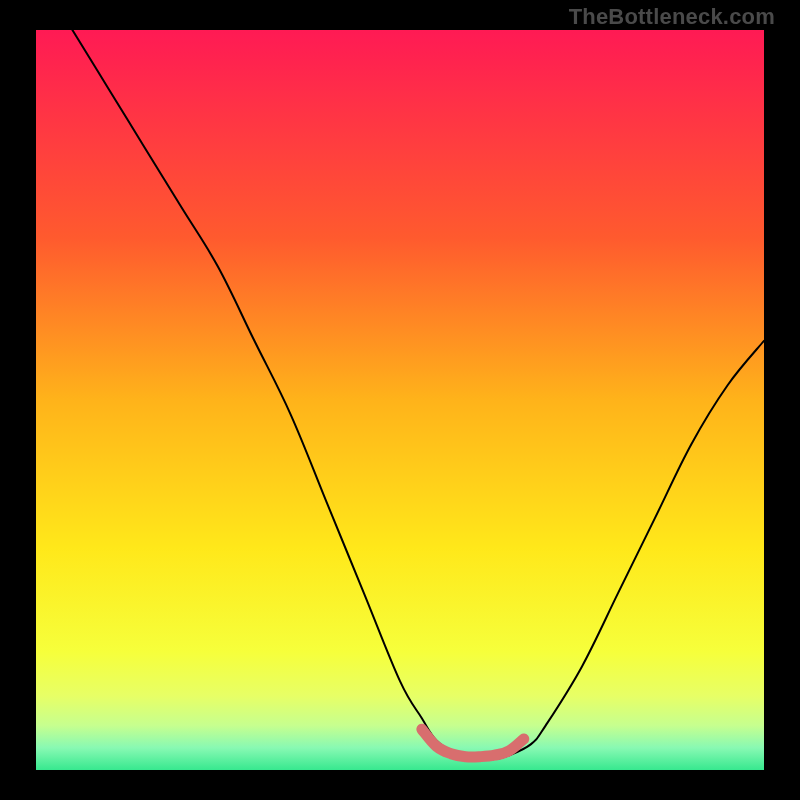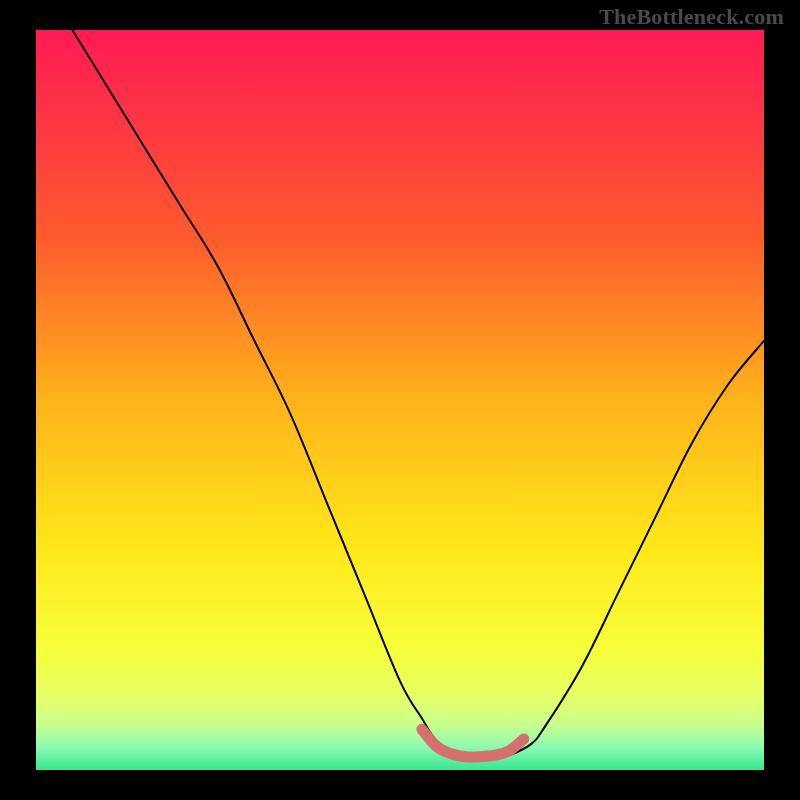--- a/index.html
+++ b/index.html
@@ -13,27 +13,26 @@
   }
   .stage {
     position: relative;
     width: 800px;
     height: 800px;
     background: #000;
   }
   .watermark {
     position: absolute;
     top: 4px;
-    right: 16px;
+    right: 25px;
     color: #4a4a4a;
     font-size: 22px;
     font-weight: 600;
     letter-spacing: 0.2px;
     z-index: 10;
-    font-family: Liberation Serif, serif;
   }
   .plot-frame {
     position: absolute;
     left: 36px;
     top: 30px;
     width: 728px;
     height: 740px;
     background: #000;
   }
   .plot-area {

